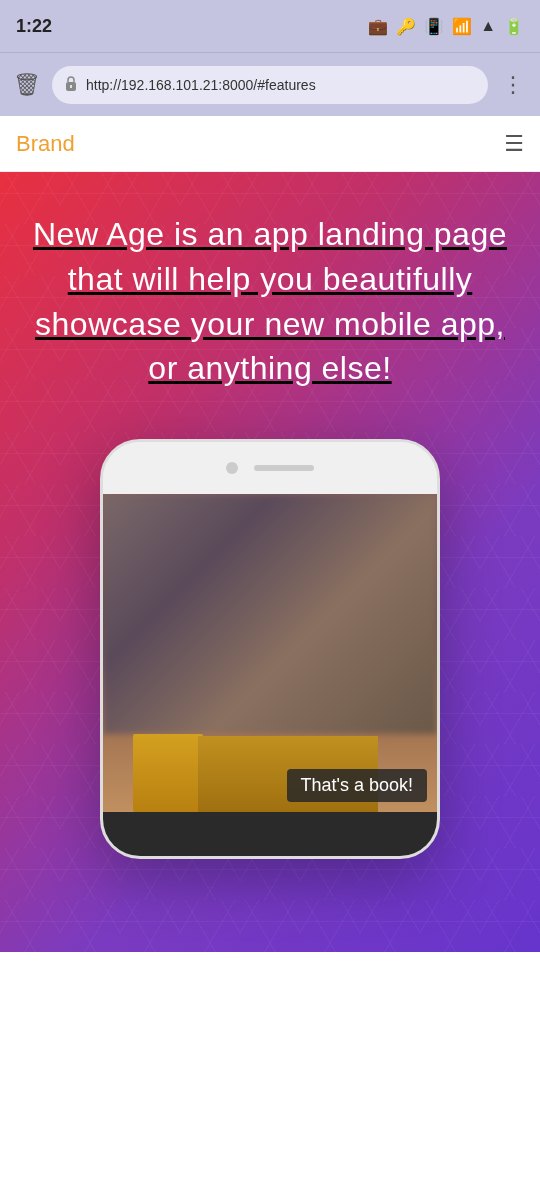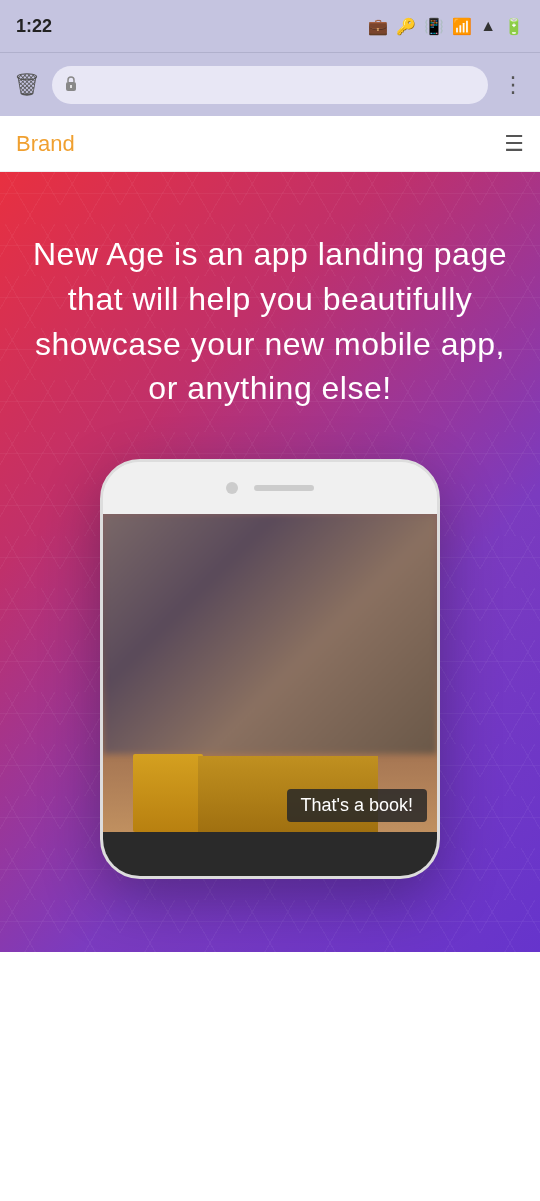--- a/index.html
+++ b/index.html
@@ -102,21 +102,22 @@
     
     .hero {
       width: 540px;
       min-height: 780px;
       background: linear-gradient(135deg, #e83040 0%, #c0306a 30%, #7b3bbf 65%, #6634cc 100%);
       position: relative;
       overflow: hidden;
       display: flex;
       flex-direction: column;
       align-items: center;
-      padding: 60px 24px 0 24px;
+      padding: 40px 24px 0 24px;
+      text-decoration: underline;
     }
 
     
     .hero-pattern {
       position: absolute;
       top: 0; left: 0; right: 0; bottom: 0;
       opacity: 0.15;
       background-image: 
         repeating-linear-gradient(60deg, transparent, transparent 30px, rgba(255,255,255,0.3) 30px, rgba(255,255,255,0.3) 31px),
         repeating-linear-gradient(-60deg, transparent, transparent 30px, rgba(255,255,255,0.3) 30px, rgba(255,255,255,0.3) 31px),
@@ -316,20 +317,21 @@
 <div class="browser-bar">
   <div class="browser-tab-icon">🗑</div>
   <div class="browser-url-bar">
     <span class="browser-lock-icon">
       <svg width="14" height="16" viewBox="0 0 14 16" fill="none">
         <rect x="2" y="7" width="10" height="9" rx="2" fill="#888"></rect>
         <path d="M4 7V5a3 3 0 016 0v2" stroke="#888" stroke-width="1.5" fill="none"></path>
         <line x1="7" y1="10" x2="7" y2="13" stroke="#fff" stroke-width="1.5"></line>
       </svg>
     </span>
+    <span class="browser-url-text">http://192.168.101.21:8000/#features</span>
   </div>
   <div class="browser-menu-icon">⋮</div>
 </div>
 
 <div class="nav-bar">
   <span class="nav-brand">Brand</span>
   <span class="nav-menu-icon">☰</span>
 </div>
 
 <div class="hero">

